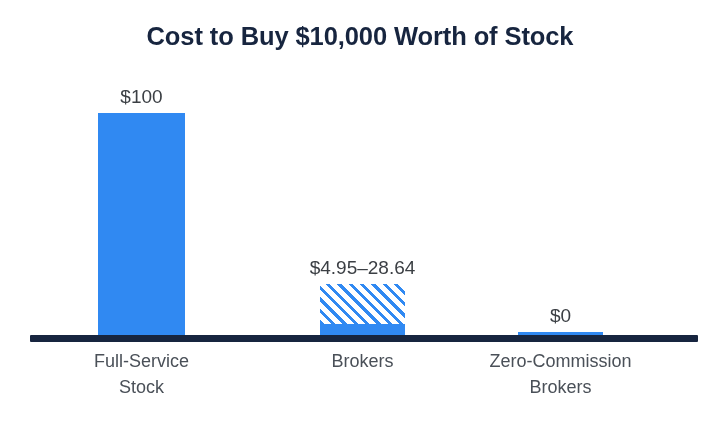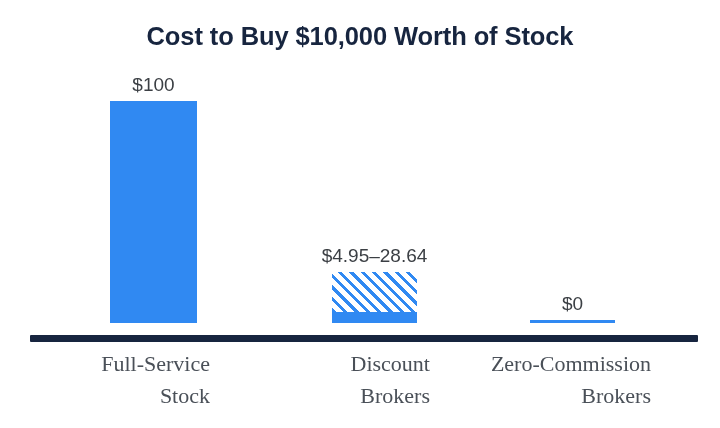--- a/index.html
+++ b/index.html
@@ -59,28 +59,27 @@
 
   
   .bar-group {
     position: absolute;
     bottom: 5px;      
     height: 265px;
   }
 
   .bar-col {
     position: absolute;
-    bottom: 12px;
+    bottom: 0;
     left: 0;
     width: 100%;
     display: flex;
     flex-direction: column;
     align-items: center;
     justify-content: center;
-    margin-left: 12px;
   }
 
   .bar-value {
     font-size: 19px;
     color: #3b3f44;
     margin-bottom: 7px;
     white-space: nowrap;
     line-height: 1;
   }
 
@@ -108,25 +107,24 @@
     bottom: 0;
     width: 100%;
     height: 11px;
     background: #3089f2;
   }
 
   
   .cat-label {
     position: absolute;
     top: 348px;
-    text-align: right;
-    font-size: 22px;
+    text-align: center;
+    font-size: 18px;
     color: #4a5058;
     line-height: 1.45;
-    font-family: Liberation Serif, serif;
   }
   .cat-label .line {
     display: block;
     white-space: nowrap;
   }
 </style>
 </head>
 <body>
 
 <div id="chart-figure">
@@ -159,21 +157,20 @@
     <div id="axis-baseline"></div>
 
   </div>
 
   <div class="cat-label" style="left:73px; width:137px;">
     <span class="line">Full-Service</span>
     <span class="line">Stock</span>
   </div>
 
   <div class="cat-label" style="left:295px; width:135px;">
-    <span class="line">Discount</span>
     <span class="line">Brokers</span>
   </div>
 
   <div class="cat-label" style="left:470px; width:181px;">
     <span class="line">Zero-Commission</span>
     <span class="line">Brokers</span>
   </div>
 
 </div>
 

